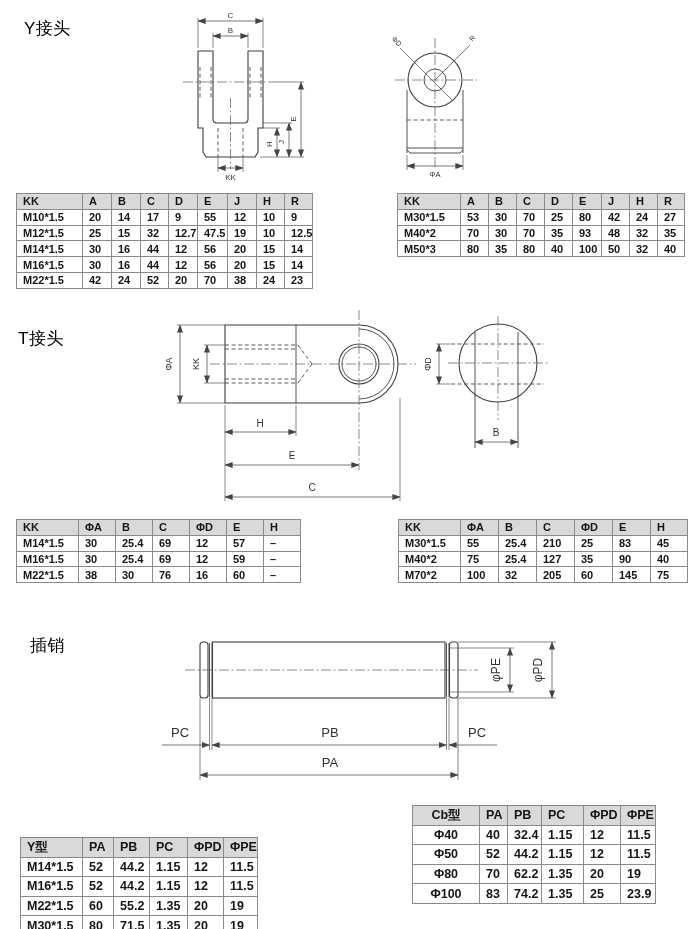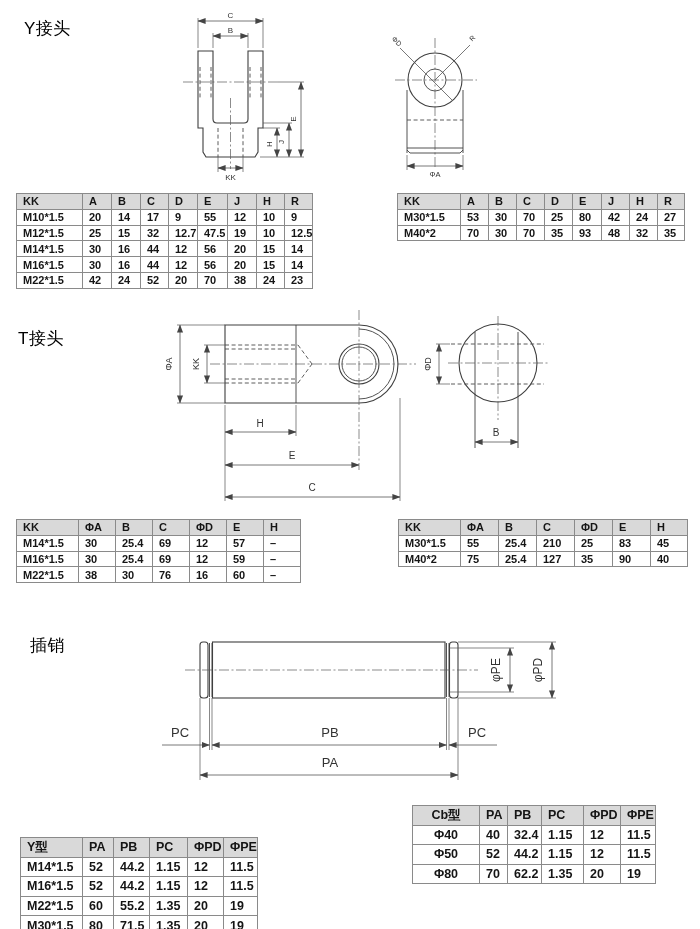--- a/index.html
+++ b/index.html
@@ -227,20 +227,31 @@
           <td>M40*2</td>
           <td>70</td>
           <td>30</td>
           <td>70</td>
           <td>35</td>
           <td>93</td>
           <td>48</td>
           <td>32</td>
           <td>35</td>
         </tr>
+        <tr>
+          <td>M50*3</td>
+          <td>80</td>
+          <td>35</td>
+          <td>80</td>
+          <td>40</td>
+          <td>100</td>
+          <td>50</td>
+          <td>32</td>
+          <td>40</td>
+        </tr>
       </tbody>
     </table>
 
   
   <div class="sec-title" style="left:18px;top:327px;">T接头</div>
 
   <svg class="draw" style="left:148px;top:298px;" width="410" height="215" viewBox="0 0 410 215">
     <g>
       <path class="o" d="M211,27 H77 V105 H211"></path>
       <path class="o" d="M211,27 A39,39 0 0 1 211,105"></path>
@@ -378,20 +389,29 @@
           <td>45</td>
         </tr>
         <tr>
           <td>M40*2</td>
           <td>75</td>
           <td>25.4</td>
           <td>127</td>
           <td>35</td>
           <td>90</td>
           <td>40</td>
+        </tr>
+        <tr>
+          <td>M70*2</td>
+          <td>100</td>
+          <td>32</td>
+          <td>205</td>
+          <td>60</td>
+          <td>145</td>
+          <td>75</td>
         </tr>
       </tbody>
     </table>
 
   
   <div class="sec-title" style="left:30px;top:634px;">插销</div>
 
   <svg class="draw" style="left:140px;top:632px;" width="430" height="155" viewBox="0 0 430 155">
     <g>
       <rect class="o" x="60" y="10" width="8" height="56" rx="3"></rect>
@@ -528,16 +548,24 @@
           <td>11.5</td>
         </tr>
         <tr>
           <td>Φ80</td>
           <td>70</td>
           <td>62.2</td>
           <td>1.35</td>
           <td>20</td>
           <td>19</td>
         </tr>
+        <tr>
+          <td>Φ100</td>
+          <td>83</td>
+          <td>74.2</td>
+          <td>1.35</td>
+          <td>25</td>
+          <td>23.9</td>
+        </tr>
       </tbody>
     </table>
 
 </div>
 
 </body></html>

